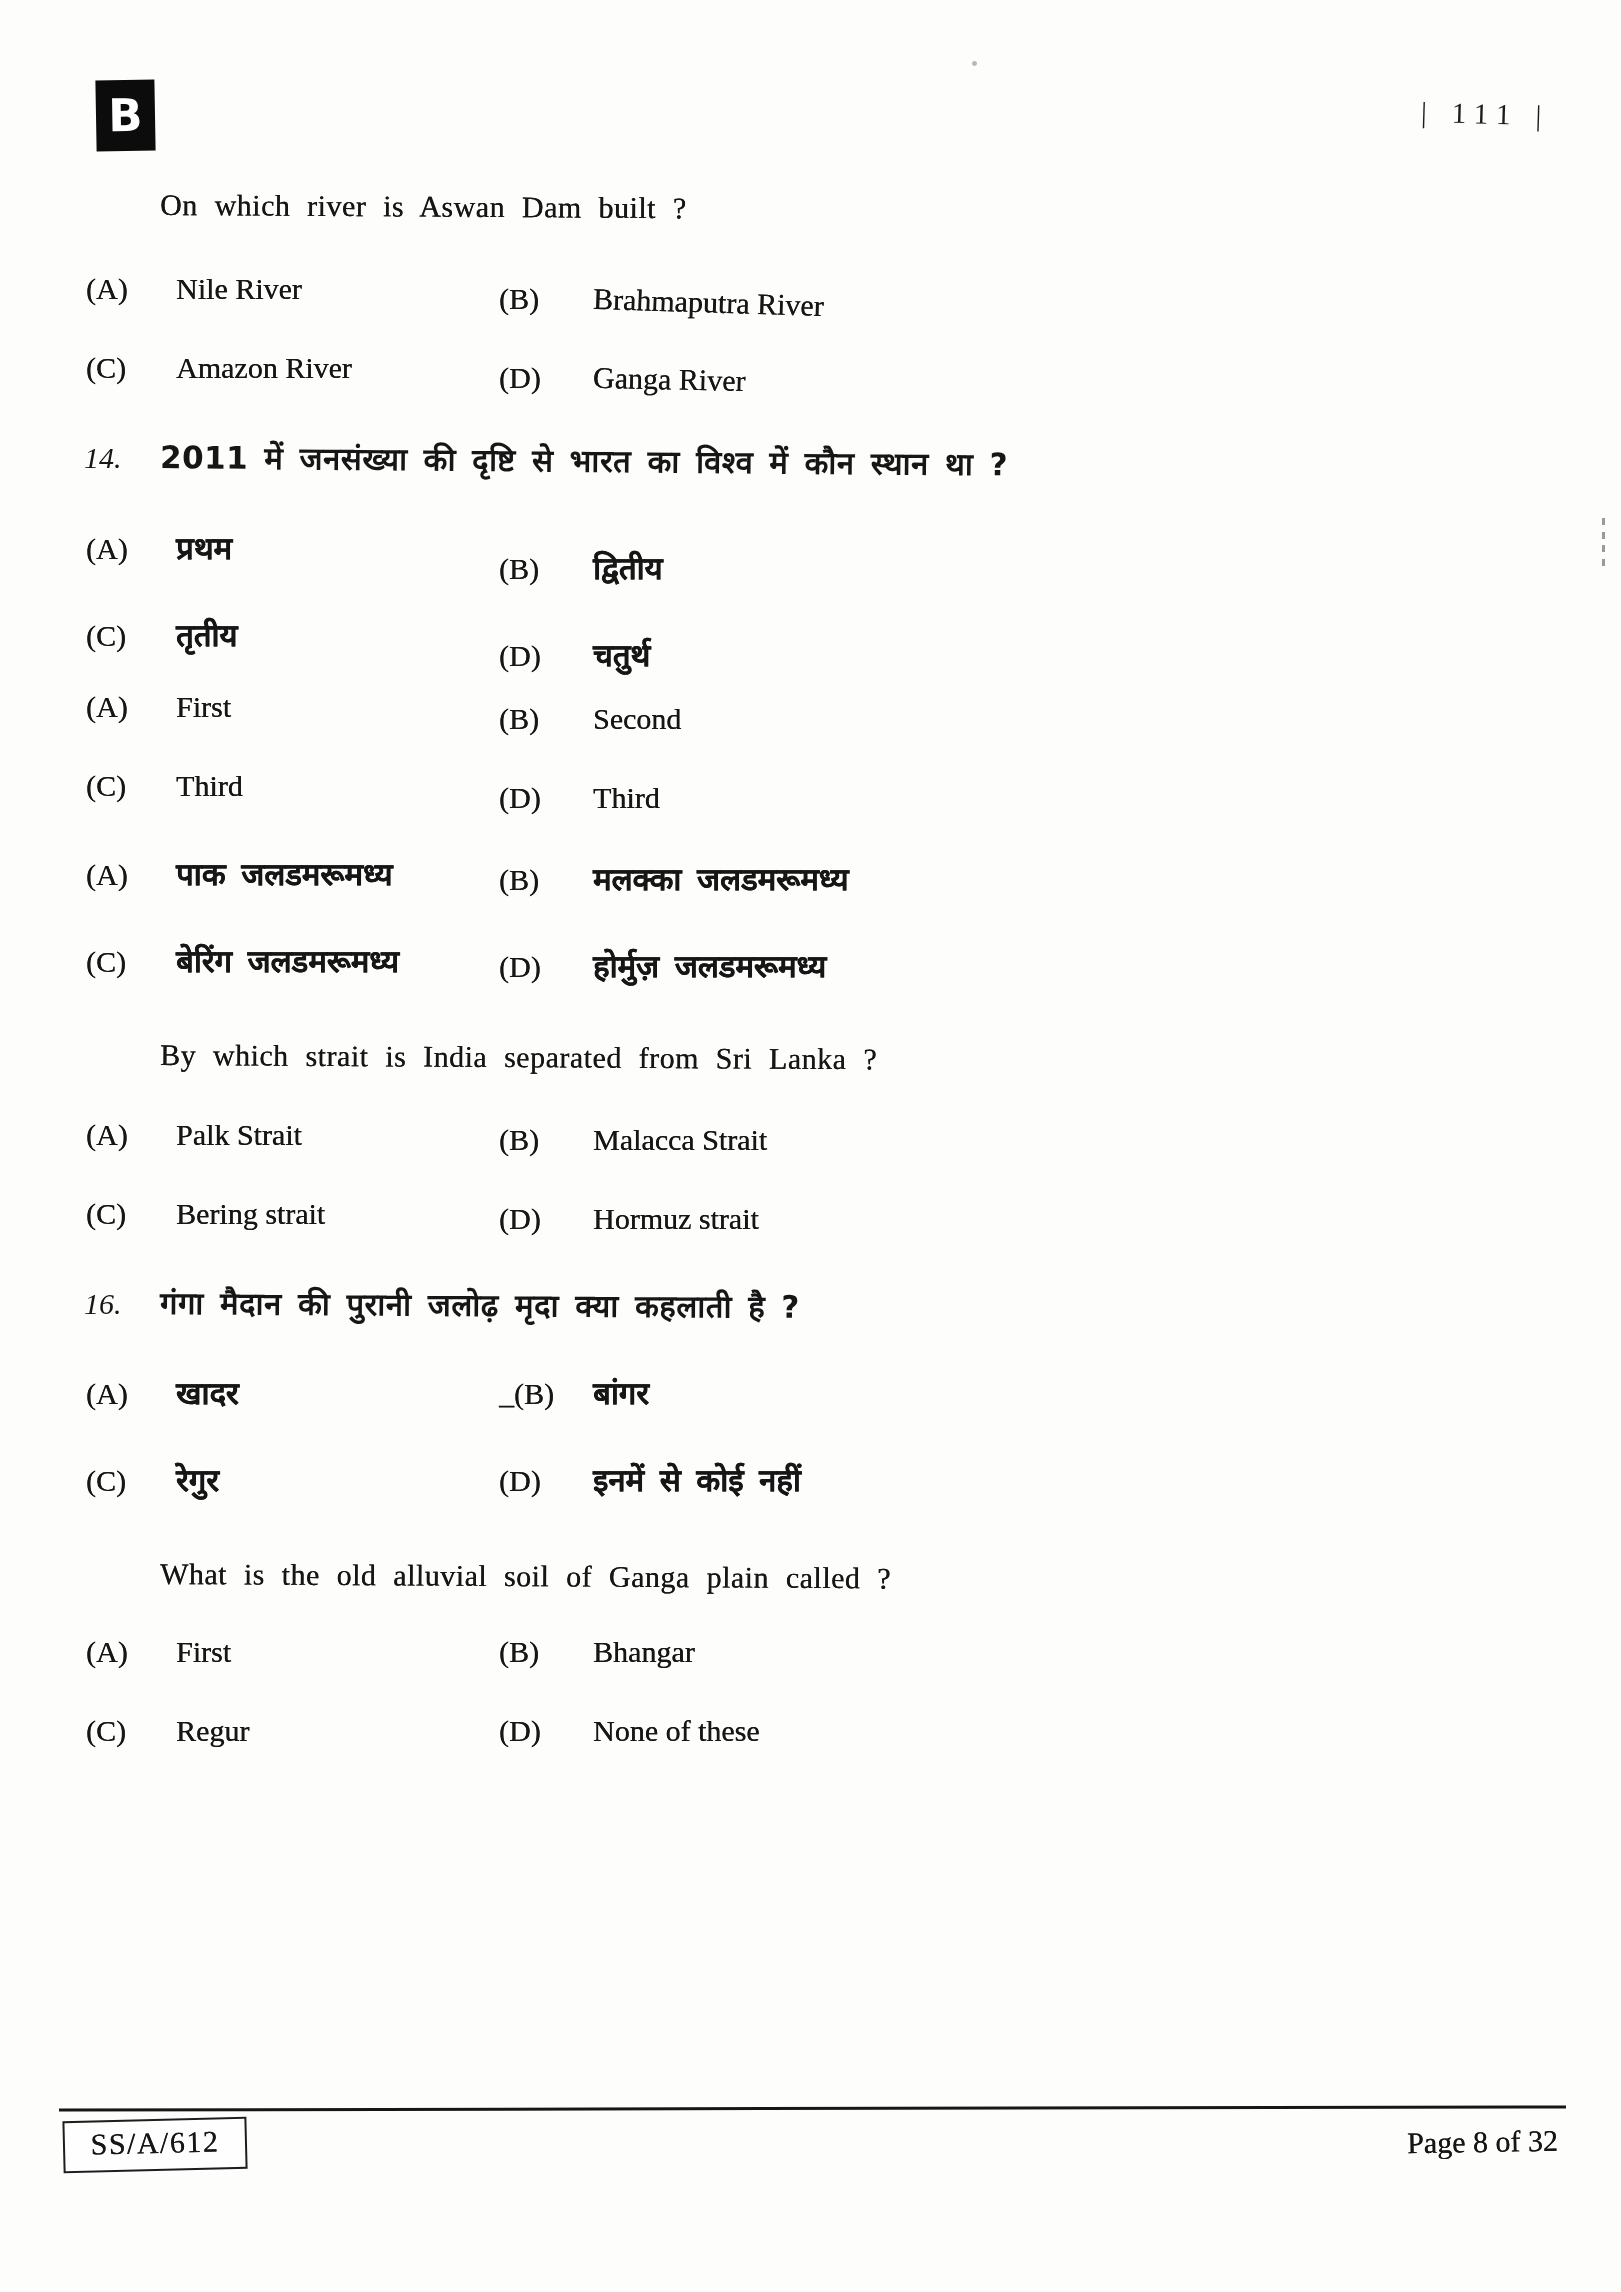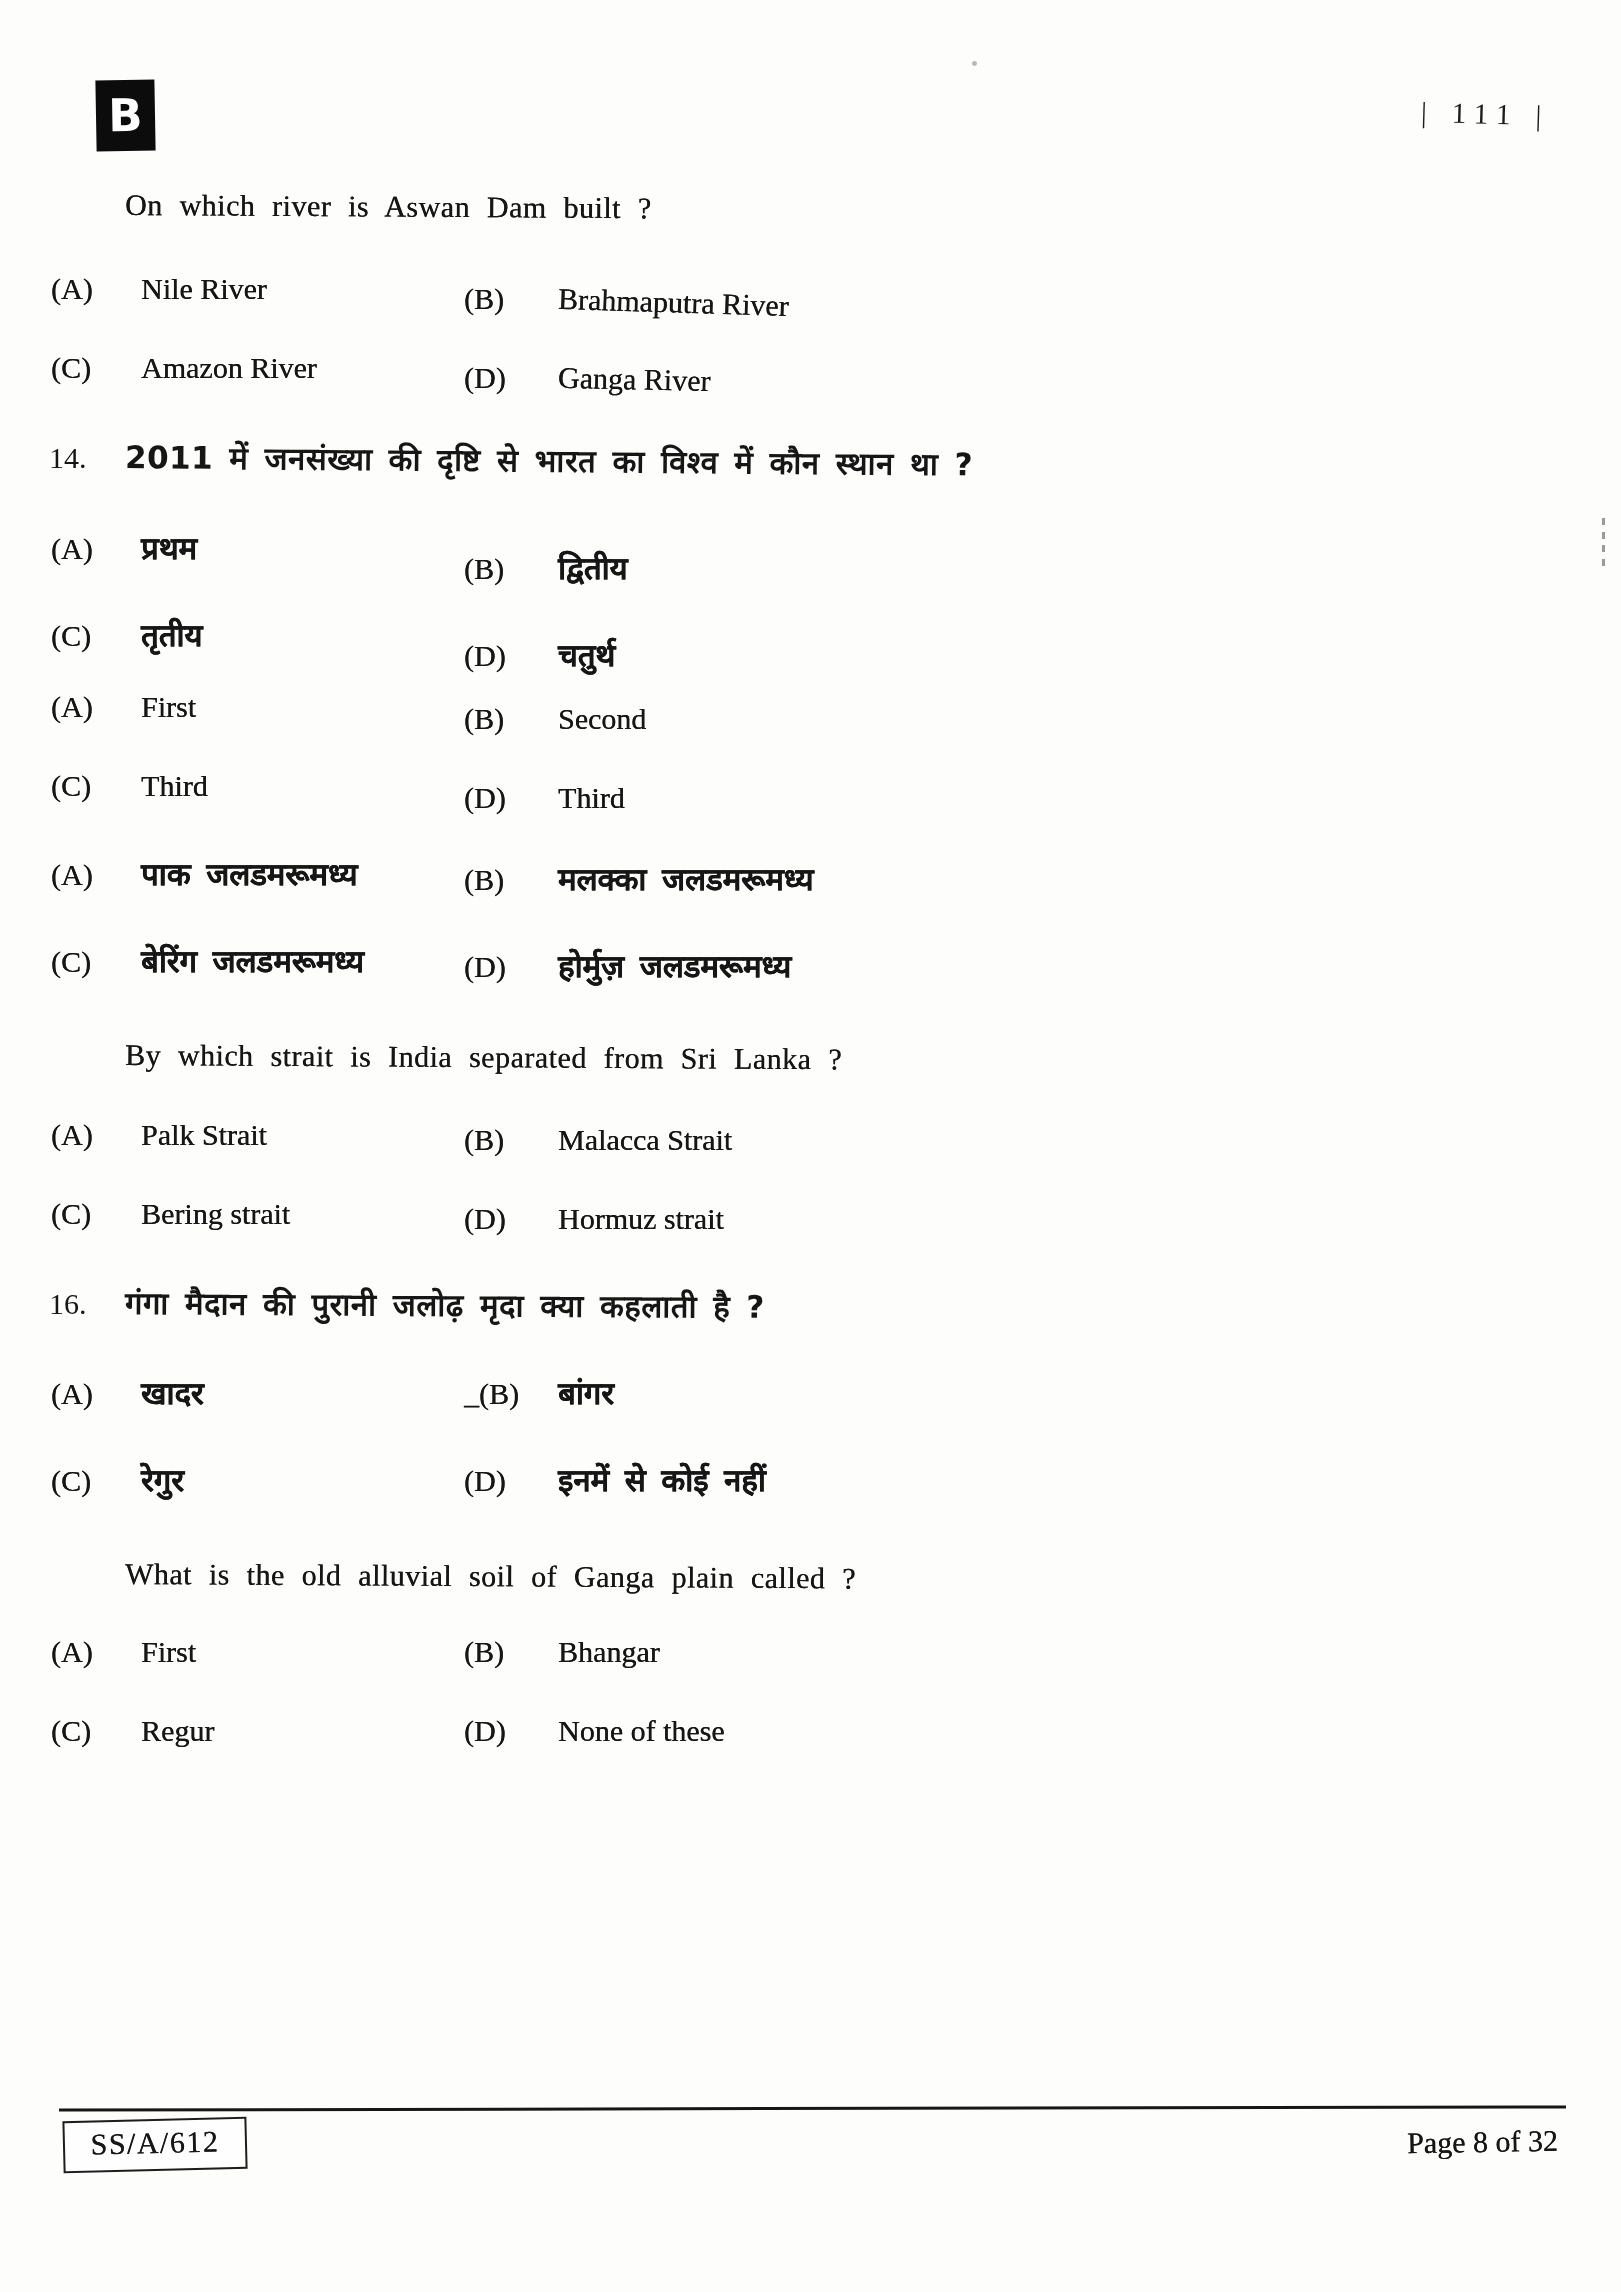--- a/index.html
+++ b/index.html
@@ -20,25 +20,25 @@
     transform:rotate(-1deg);
   }
   .corner-marker{
     position:absolute;right:71px;top:96px;
     font-size:29px;letter-spacing:8.8px;color:#1c1c1c;
     transform:rotate(1.6deg);transform-origin:left center;
   }
   
   .content{
     position:absolute;left:0;top:182px;width:100%;
-    padding:0 110px 0 49px;box-sizing:border-box;
+    padding:0 110px 0 84px;box-sizing:border-box;
   }
   .question{margin:0 0 49px 0;}
   .qhead{display:grid;grid-template-columns:76px 1fr;align-items:baseline;}
-  .qnum{font-size:30px;}
+  .qnum{font-size:30px;font-style:italic;}
   .qtext{
     margin:0;font-size:30px;line-height:1.5;
     letter-spacing:0.5px;word-spacing:8.8px;
     transform-origin:left center;
   }
   .hindi{font-family:"DejaVu Sans",sans-serif;font-weight:600;font-size:31px;word-spacing:4.9px;}
   .eng{text-shadow:0.3px 0 0 currentColor;}
   .justify{
     text-align:justify;max-width:1341px;word-spacing:23.5px;
     letter-spacing:1px;line-height:2.35;

